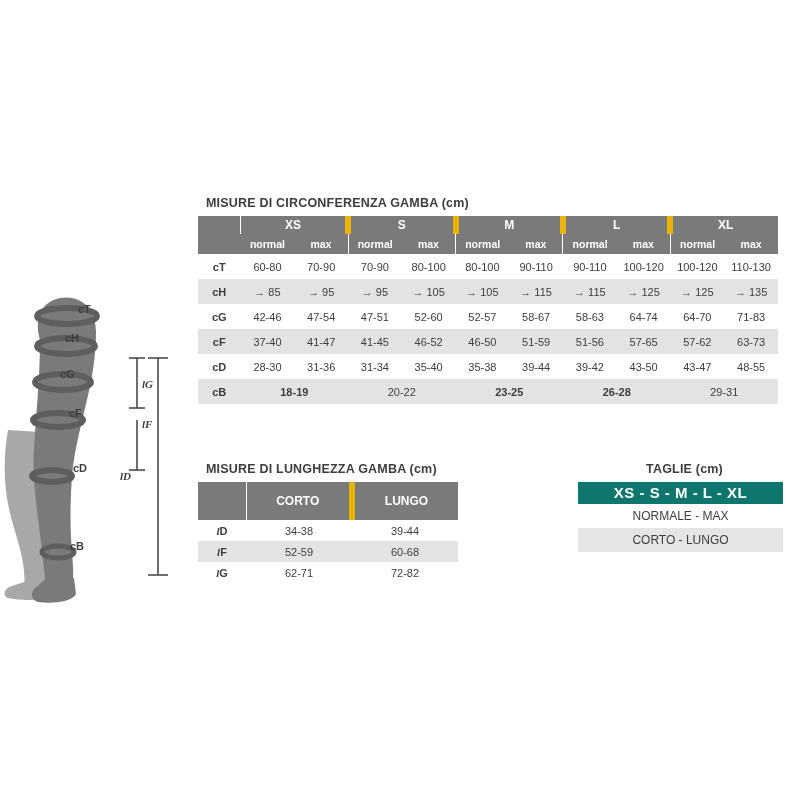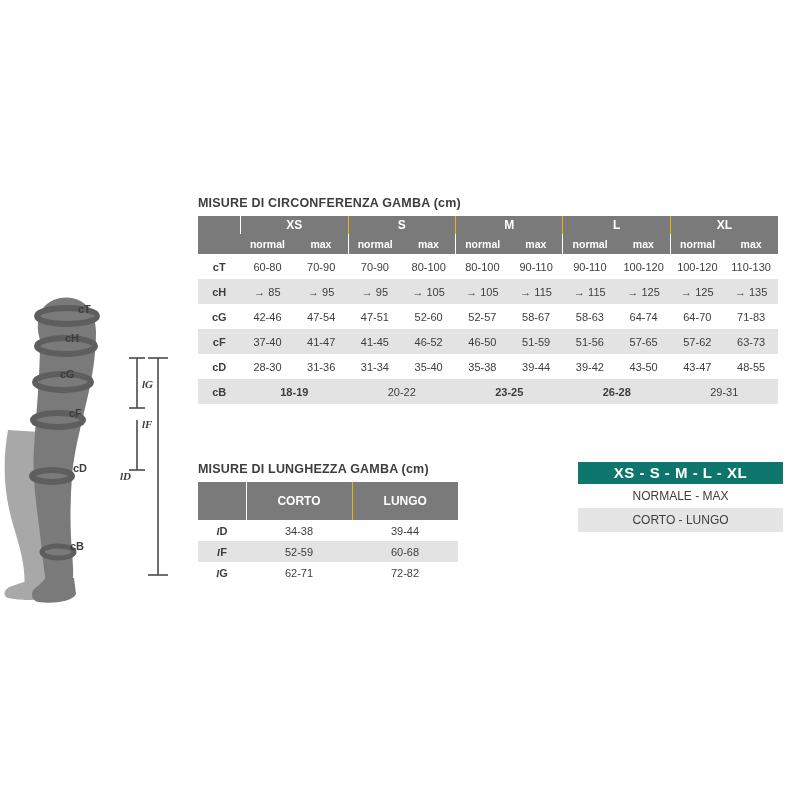--- a/index.html
+++ b/index.html
@@ -24,21 +24,21 @@
     width: 190px;
     height: 330px;
   }
 
   
   .table-title {
     font-size: 12.5px;
     font-weight: bold;
     color: #3d3d3d;
     letter-spacing: 0.2px;
-    margin: 0 0 6px 0;
+    margin: 0 0 6px 8px;
   }
 
   #circ-block {
     position: absolute;
     left: 198px;
     top: 196px;
     width: 580px;
   }
   #len-block {
     position: absolute;
@@ -67,21 +67,21 @@
     color: #3d3d3d;
   }
 
   
   .hdr-row th {
     background: #7a7a7a;
     color: #ffffff;
     font-weight: bold;
     font-size: 12px;
     height: 18px;
-    border-right: 1px solid #eab308;
+    border-right: 6px solid #eab308;
   }
   .hdr-row th.blank {
     background: #7a7a7a;
     border-right: 1px solid #ffffff;
   }
   .sub-row th {
     background: #7a7a7a;
     color: #ffffff;
     font-weight: bold;
     font-size: 10.5px;
@@ -342,16 +342,17 @@
       <tr class="data-row rowlight">
         <td class="rowlabel"><span class="italic-l">l</span><span>G</span></td>
         <td>62-71</td>
         <td>72-82</td>
       </tr>
     </tbody>
   </table>
 </div>
 
 <div id="taglie-block">
+  <div class="table-title" style="text-align:center">TAGLIE (cm)</div>
   <div id="taglie-band">XS - S - M - L - XL</div>
   <div class="taglie-line">NORMALE - MAX</div>
   <div class="taglie-line alt">CORTO - LUNGO</div>
 </div>
 
 </body></html>

